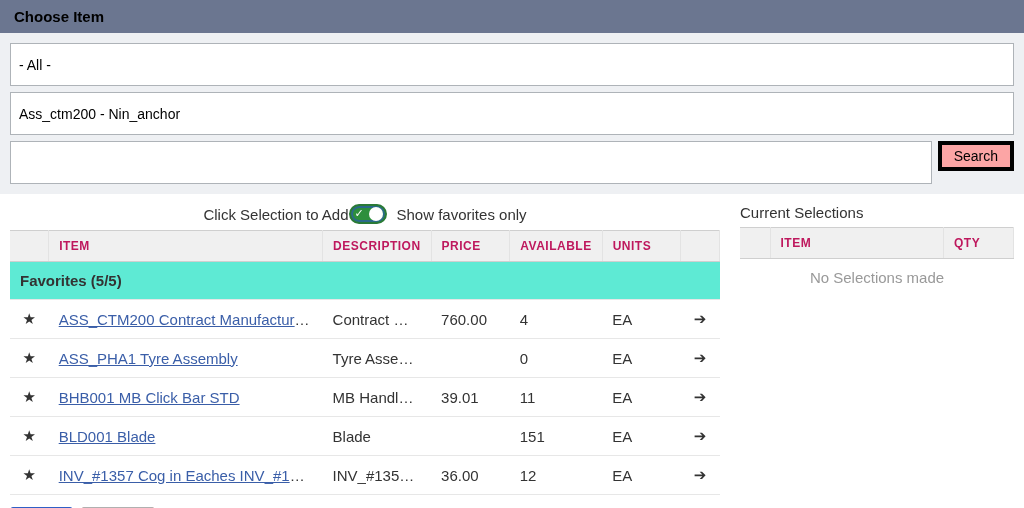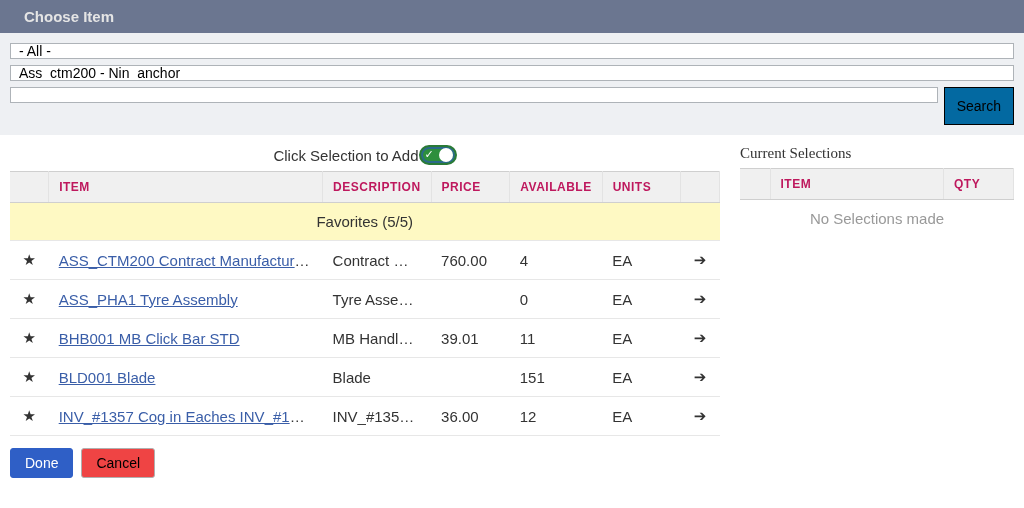--- a/index.html
+++ b/index.html
@@ -6,48 +6,48 @@
   body {
     font-family: -apple-system, BlinkMacSystemFont, "Segoe UI", Arial, sans-serif;
     font-size: 14px;
     color: #333;
     background: #fff;
     width: 1024px;
     overflow: hidden;
   }
   .header {
     background: #6b7690;
-    color: #e5e5e5;
-    padding: 8px 24px;
+    color: #000000;
+    padding: 8px 14px;
     font-weight: 600;
     font-size: 15px;
   }
   .filter-bar {
     background: #eef0f3;
     padding: 10px 10px 10px 10px;
   }
   .filter-input, .search-input, .dropdown {
     width: 100%;
-    height: 16px;
+    height: 43px;
     border: 1px solid #aeb3b8;
     background: #fff;
     padding: 4px 8px;
     font-size: 14px;
     margin-bottom: 6px;
   }
   .search-row {
     display: flex;
     gap: 6px;
   }
   .search-row .search-input { flex:1; margin-bottom:0;}
   .search-btn {
-    background: #0369a1;
-    border:1px solid #000000;
+    background: #fca5a5;
+    border:4px solid #000000;
     padding: 0 12px;
-    height:38px;
+    height:30px;
     font-size:14px;
     cursor:pointer;
   }
   .content {
     display:flex;
     padding: 6px 10px 0 10px;
     gap: 20px;
   }
   .left { flex: 0 0 710px; }
   .right { flex: 1; }
@@ -56,21 +56,20 @@
     justify-content:center;
     align-items:center;
     padding: 4px 0 6px 0;
     font-size:15px;
     color:#333;
   }
   .right-sub {
     padding: 4px 0 6px 0;
     font-size:15px;
     color:#333;
-    font-family:Liberation Serif, serif;
   }
   .toggle-wrap {
     display:flex;
     align-items:center;
     gap:10px;
   }
   .toggle {
     width:38px; height:20px; border-radius:10px;
     background:linear-gradient(#6f6, #1a7a2a);
     background:#2d8f3c;
@@ -107,24 +106,23 @@
     padding: 10px 10px;
     border-bottom:1px solid #e7e7e7;
     font-size:15px;
     color:#333;
     white-space:nowrap;
     overflow:hidden;
     text-overflow:ellipsis;
     max-width: 0;
   }
   .section-row td {
-    font-weight:400;
-    background:#fef9c3;
+    font-weight:700;
+    background:#5eead4;
     color:#222;
-    text-align:center;
   }
   .star {
     color:#e8b400;
     font-size:20px;
     text-align:center;
     cursor:pointer;
   }
   .item-link {
     color:#3b5998;
     color:#3a5ea8;
@@ -188,20 +186,21 @@
 </div>
 
 <div class="content">
   <div class="left">
     <div class="subheader">
       <span>Click Selection to Add</span>
       <div class="toggle-wrap">
         <span class="toggle">
             <span class="check">✓</span>
           </span>
+        <span>Show favorites only</span>
       </div>
     </div>
     <table class="grid">
       <colgroup>
         <col class="col-star">
           <col class="col-item">
           <col class="col-desc">
           <col class="col-price">
           <col class="col-avail">
           <col class="col-units">

